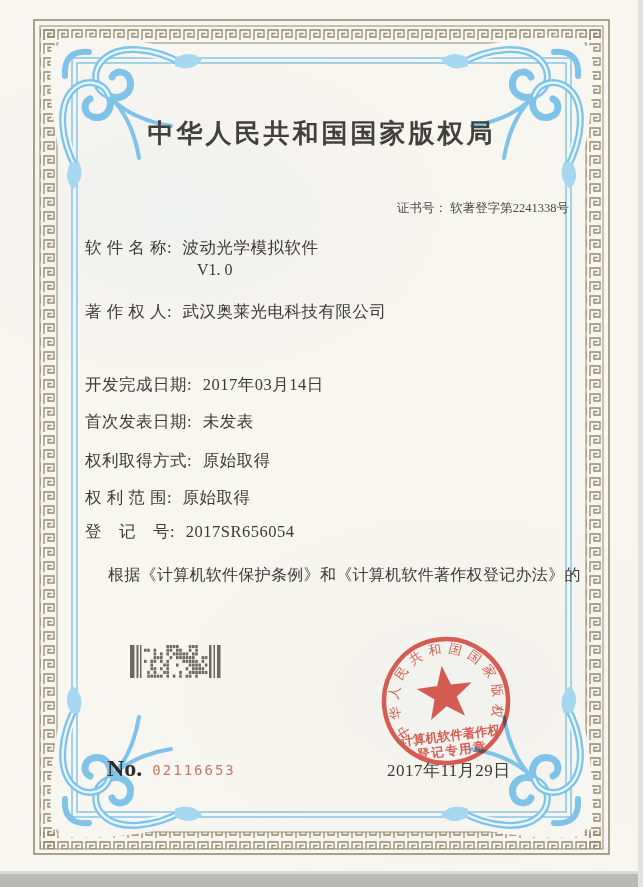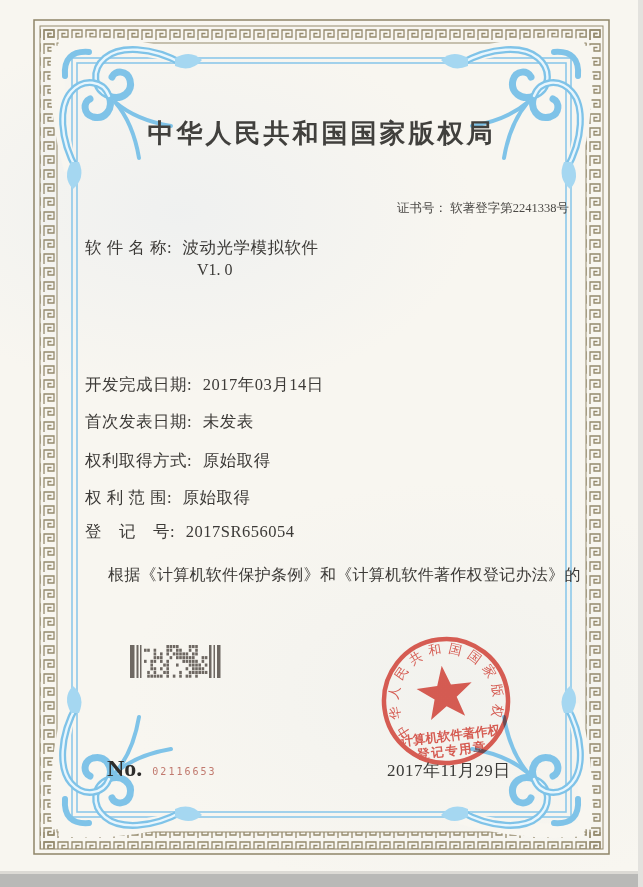--- a/index.html
+++ b/index.html
@@ -44,21 +44,21 @@
 
   .seal{position:absolute;left:371px;top:626px;width:150px;height:150px;mix-blend-mode:multiply;z-index:4;}
   .issue-date{
     position:absolute;left:387px;top:759px;font-size:17px;color:#3a3936;
     letter-spacing:.5px;z-index:3;
   }
   .serial-line{position:absolute;left:107px;top:755px;z-index:3;}
   .serial-prefix{font-size:24px;color:#2e2d2b;font-weight:600;}
   .serial-number{
     font-family:"DejaVu Sans Mono","Liberation Mono",monospace;
-    font-size:10px;color:#c1796e;letter-spacing:2px;margin-left:10px;
+    font-size:14px;color:#c1796e;letter-spacing:2px;margin-left:10px;
     vertical-align:1px;
   }
 </style>
 </head>
 <body>
 
 <div class="page">
 
   <svg class="border-svg" width="643" height="887" viewBox="0 0 643 887" aria-hidden="true">
     <defs>
@@ -112,20 +112,23 @@
 
   <div class="content">
     <div class="authority-title">中华人民共和国国家版权局</div>
     <div class="cert-no"><span>证书号：</span> <span>软著登字第2241338号</span></div>
 
     <div class="field-row" style="top:237px">
       <span class="flabel">软 件 名 称: </span><span class="fvalue">波动光学模拟软件</span>
     </div>
     <div class="version-line">V1. 0</div>
 
+    <div class="field-row" style="top:301px">
+      <span class="flabel">著 作 权 人: </span><span class="fvalue">武汉奥莱光电科技有限公司</span>
+    </div>
 
     <div class="field-row" style="top:374px">
       <span class="flabel">开发完成日期: </span><span class="fvalue">2017年03月14日</span>
     </div>
 
     <div class="field-row" style="top:411px">
       <span class="flabel">首次发表日期: </span><span class="fvalue">未发表</span>
     </div>
 
     <div class="field-row" style="top:450px">

